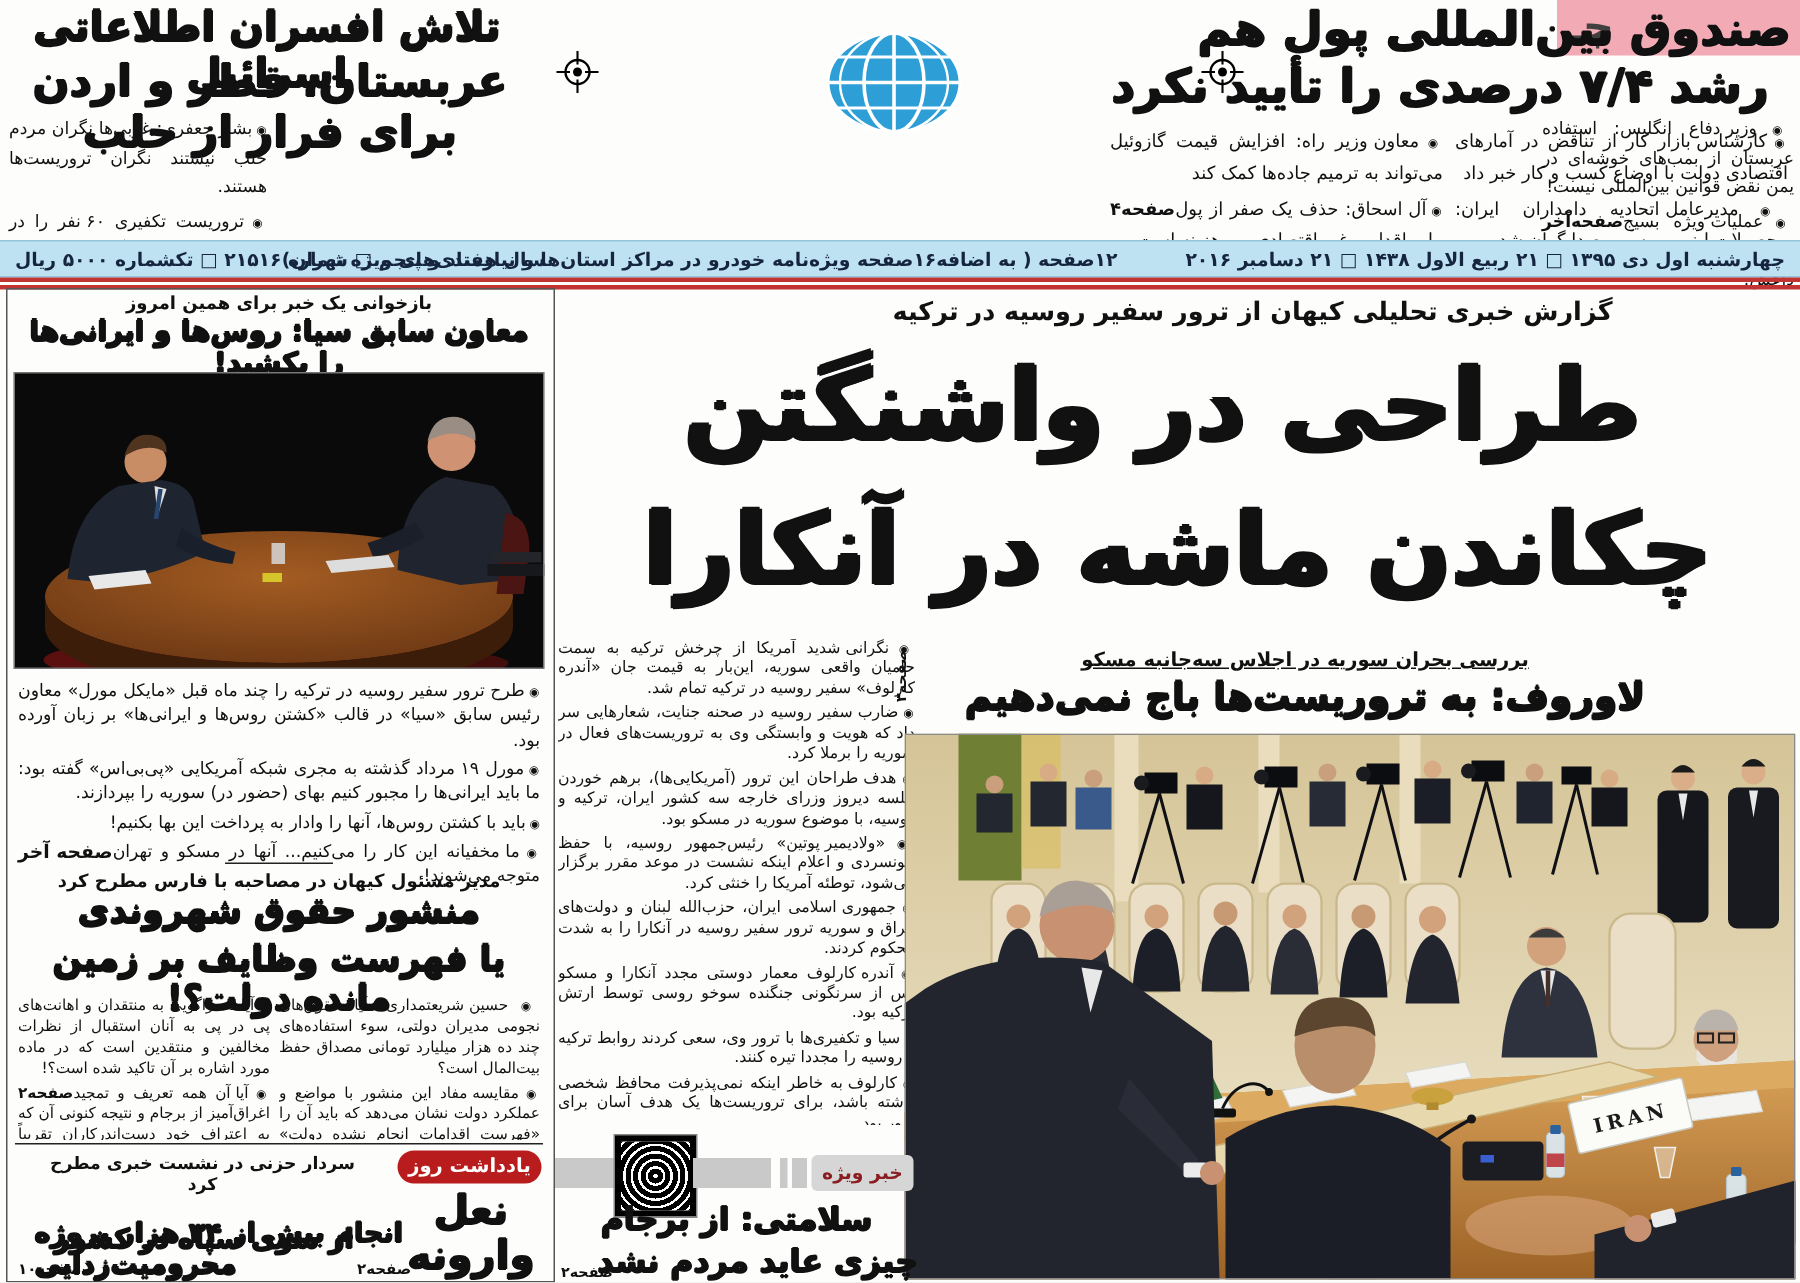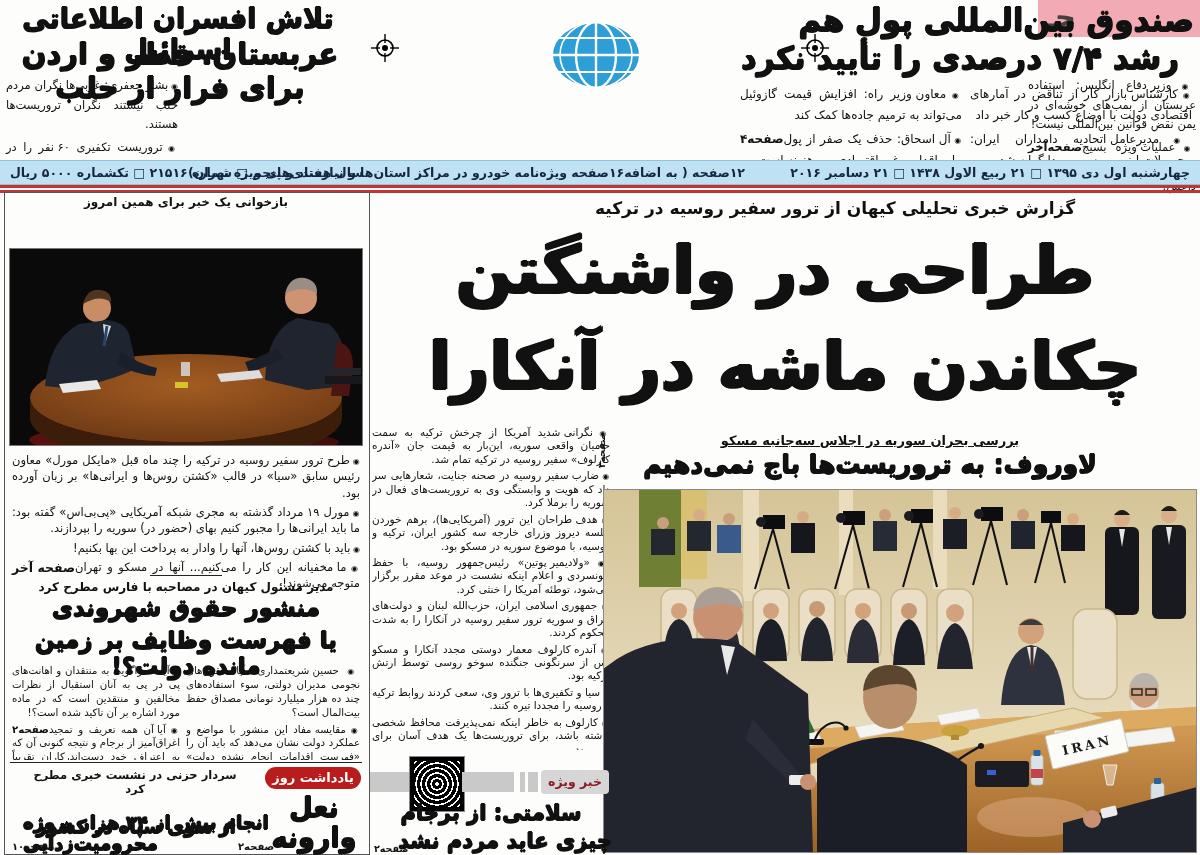--- a/index.html
+++ b/index.html
@@ -295,20 +295,21 @@
       </div>
     </div>
     <div class="abs b fat" style="left:0;top:48px;width:242px;font-size:21px;text-align:center;">سلامتی: از برجام</div>
     <div class="abs b fat" style="left:0;top:76px;width:242px;font-size:21px;text-align:right;">چیزی عاید مردم نشد</div>
     <span class="abs b" style="left:4px;top:90px;font-size:9.5px;">صفحه۲</span>
   </div>
 
   <div class="abs boxborder" style="left:4px;top:192px;width:364px;height:661px;"></div>
 
   <div class="abs b" style="left:10px;top:195px;width:352px;font-size:12px;text-align:center;">بازخوانی یک خبر برای همین امروز</div>
+  <div class="abs b fat" style="left:10px;top:211px;width:352px;font-size:18.5px;text-align:center;">معاون سابق سیا: روس‌ها و ایرانی‌ها را بکشید!</div>
 
   <svg class="abs" style="left:9px;top:248px;" width="354" height="198" viewBox="0 0 354 198" preserveAspectRatio="none">
     <defs>
       <radialGradient id="tbl" cx="0.5" cy="0.35" r="0.9">
         <stop offset="0" stop-color="#a35c22"></stop>
           <stop offset="1" stop-color="#5d2e10"></stop>
       </radialGradient>
     </defs>
     <rect width="354" height="198" fill="#0a0a0a"></rect>
     <ellipse cx="90" cy="192" rx="70" ry="12" fill="#6d1210" opacity="0.8"></ellipse>

